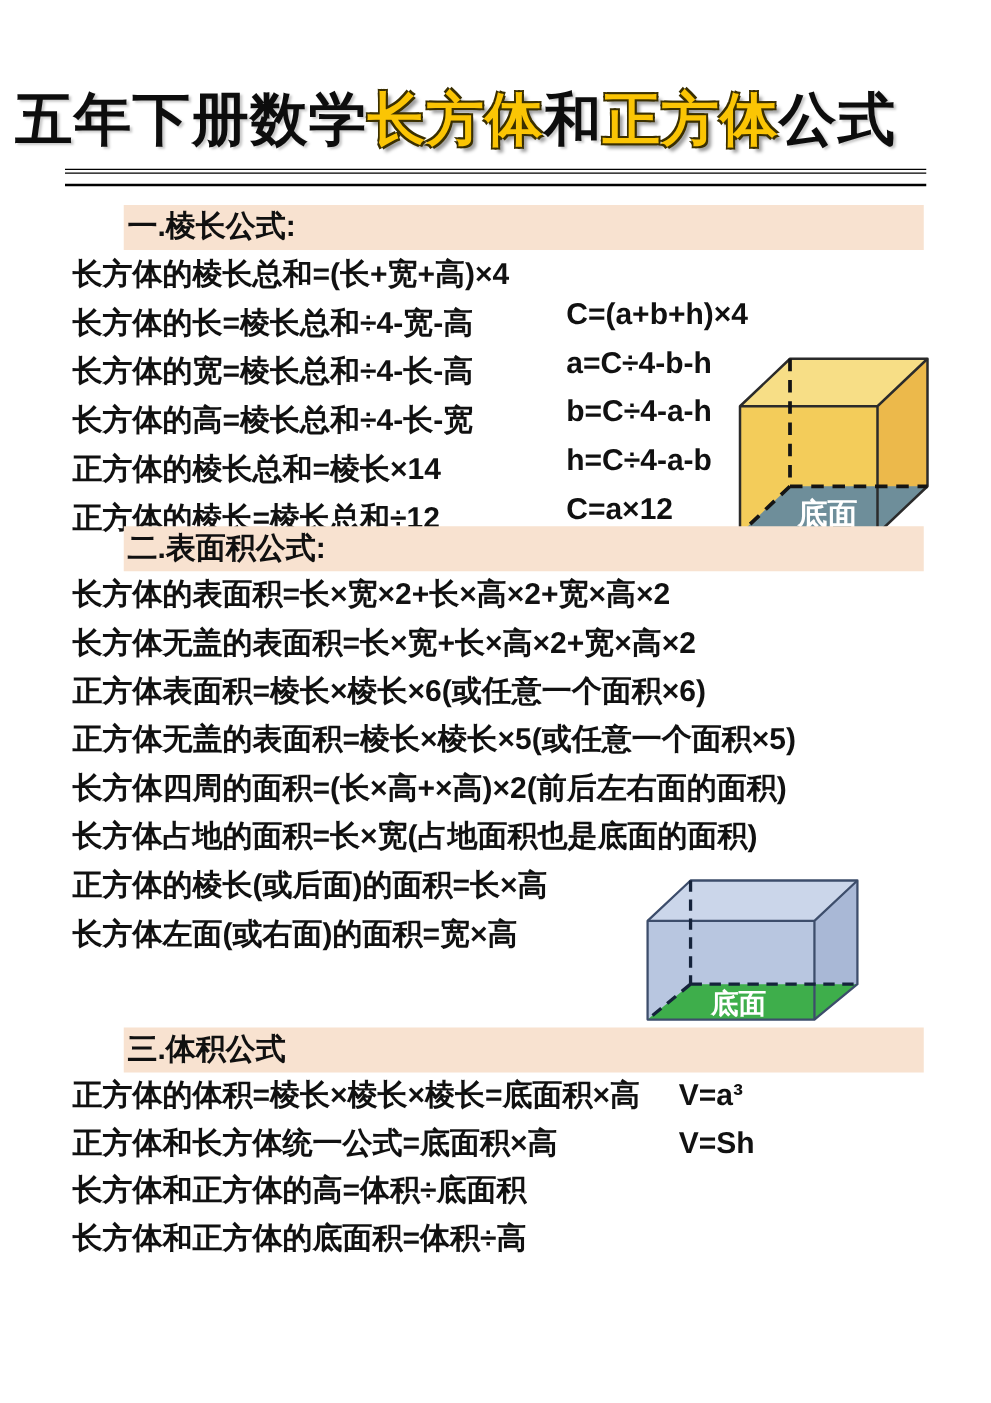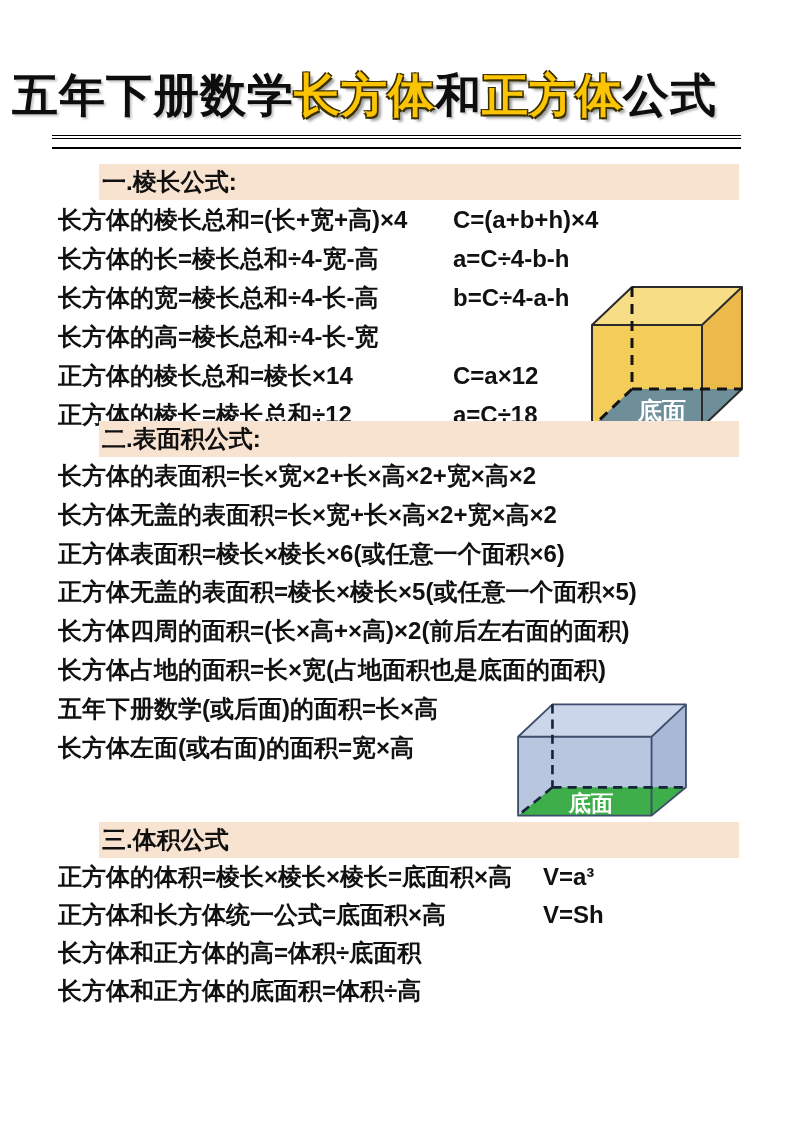--- a/index.html
+++ b/index.html
@@ -35,21 +35,21 @@
   .sec-head{
     background:#F8E2D0;height:36px;line-height:36px;
     font-size:24px;font-weight:bold;padding-left:3px;color:#101010;margin-left:44px;
   }
   .frow{position:relative;font-size:24px;font-weight:bold;white-space:nowrap;}
   .s1 .frow{height:39px;line-height:39px;}
   .s2 .frow{height:38.8px;line-height:38.8px;}
   .s3 .frow{height:38px;line-height:38px;}
   .fr-left{padding-left:3px;margin-top:44px;}
   .fr-right{position:absolute;top:0;}
-  .s1 .fr-right{left:398px;}
+  .s1 .fr-right{left:398px;margin-top:32px;}
   .s3 .fr-right{left:488px;}
   #section-1{top:164px;}
   #section-2{top:421px;}
   #section-3{top:822px;}
   
   .diagram{position:absolute;}
   #cuboid-yellow{left:586px;top:278px;width:162px;height:154px;}
   #cuboid-blue{left:512px;top:698px;width:180px;height:122px;}
   svg{display:block;}
   .base-label{
@@ -74,20 +74,21 @@
   <div class="frow">
     <span class="fr-left">长方体的长=棱长总和÷4-宽-高</span>
     <span class="fr-right">a=C÷4-b-h</span>
   </div>
   <div class="frow">
     <span class="fr-left">长方体的宽=棱长总和÷4-长-高</span>
     <span class="fr-right">b=C÷4-a-h</span>
   </div>
   <div class="frow">
     <span class="fr-left">长方体的高=棱长总和÷4-长-宽</span>
+    <span class="fr-right">h=C÷4-a-b</span>
   </div>
   <div class="frow">
     <span class="fr-left">正方体的棱长总和=棱长×14</span>
     <span class="fr-right">C=a×12</span>
   </div>
   <div class="frow">
     <span class="fr-left">正方体的棱长=棱长总和÷12</span>
     <span class="fr-right">a=C÷18</span>
   </div>
 </div>
@@ -119,21 +120,21 @@
   <div class="frow">
     <span class="fr-left">正方体无盖的表面积=棱长×棱长×5(或任意一个面积×5)</span>
   </div>
   <div class="frow">
     <span class="fr-left">长方体四周的面积=(长×高+×高)×2(前后左右面的面积)</span>
   </div>
   <div class="frow">
     <span class="fr-left">长方体占地的面积=长×宽(占地面积也是底面的面积)</span>
   </div>
   <div class="frow">
-    <span class="fr-left">五年下册数学(或后面)的面积=长×高</span>
+    <span class="fr-left">正方体的棱长(或后面)的面积=长×高</span>
   </div>
   <div class="frow">
     <span class="fr-left">长方体左面(或右面)的面积=宽×高</span>
   </div>
 </div>
 
 <div class="diagram" id="cuboid-blue">
   <svg width="180" height="122" viewBox="0 0 178 120">
     <polygon points="6,38 40,6 172,6 138,38" fill="#CBD6EA"></polygon>
     <polygon points="138,38 172,6 172,88 138,116" fill="#A9B8D6"></polygon>

